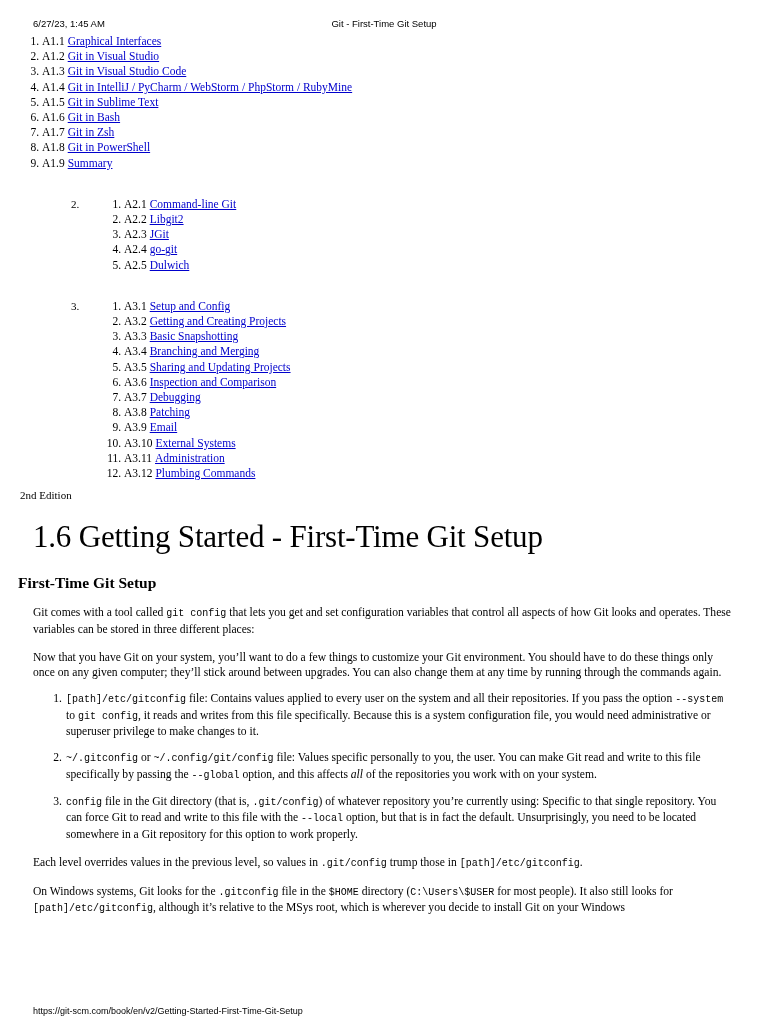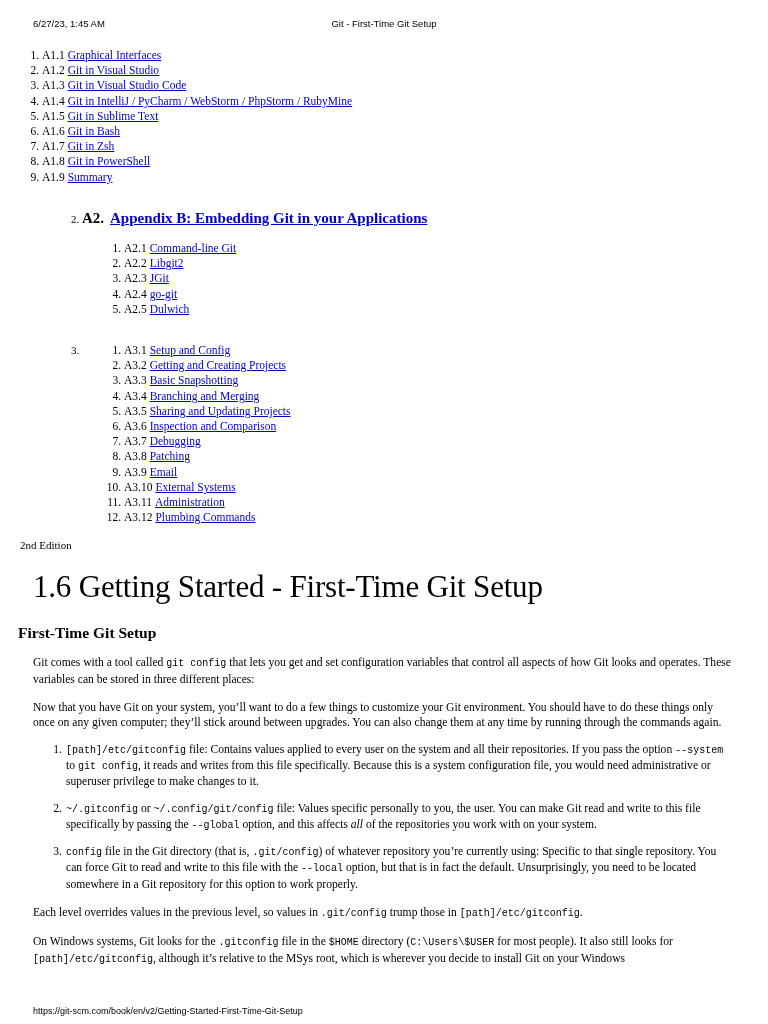--- a/index.html
+++ b/index.html
@@ -75,21 +75,21 @@
     left: 0;
     width: 768px;
   }
   a.link {
     color: #0000cc;
     text-decoration: underline;
     cursor: pointer;
   }
   
   ol {
-    margin: 14px;
+    margin: 0;
     padding: 0;
     list-style-position: outside;
   }
   ol.lvl1 {
     list-style-type: decimal;
     margin-left: 64px;
     padding-left: 18px;
   }
   ol.lvl1 > li {
     font-size: 11px;
@@ -191,24 +191,20 @@
         <li><span class="sec-num">A1.4</span><a class="link">Git in IntelliJ / PyCharm / WebStorm / PhpStorm / RubyMine</a></li>
         <li><span class="sec-num">A1.5</span><a class="link">Git in Sublime Text</a></li>
         <li><span class="sec-num">A1.6</span><a class="link">Git in Bash</a></li>
         <li><span class="sec-num">A1.7</span><a class="link">Git in Zsh</a></li>
         <li><span class="sec-num">A1.8</span><a class="link">Git in PowerShell</a></li>
         <li><span class="sec-num">A1.9</span><a class="link">Summary</a></li>
       </ol>
 
     <ol class="lvl1" start="2">
       <li class="major">
-        <span class="major-label">
-          <span class="sec-num">A2.</span>
-          <a class="link">Appendix B: Embedding Git in your Applications</a>
-        </span>
         <ol class="lvl2" id="list-b">
             <li><span class="sec-num">A2.1</span><a class="link">Command-line Git</a></li>
             <li><span class="sec-num">A2.2</span><a class="link">Libgit2</a></li>
             <li><span class="sec-num">A2.3</span><a class="link">JGit</a></li>
             <li><span class="sec-num">A2.4</span><a class="link">go-git</a></li>
             <li><span class="sec-num">A2.5</span><a class="link">Dulwich</a></li>
           </ol>
       </li>
     </ol>
 

